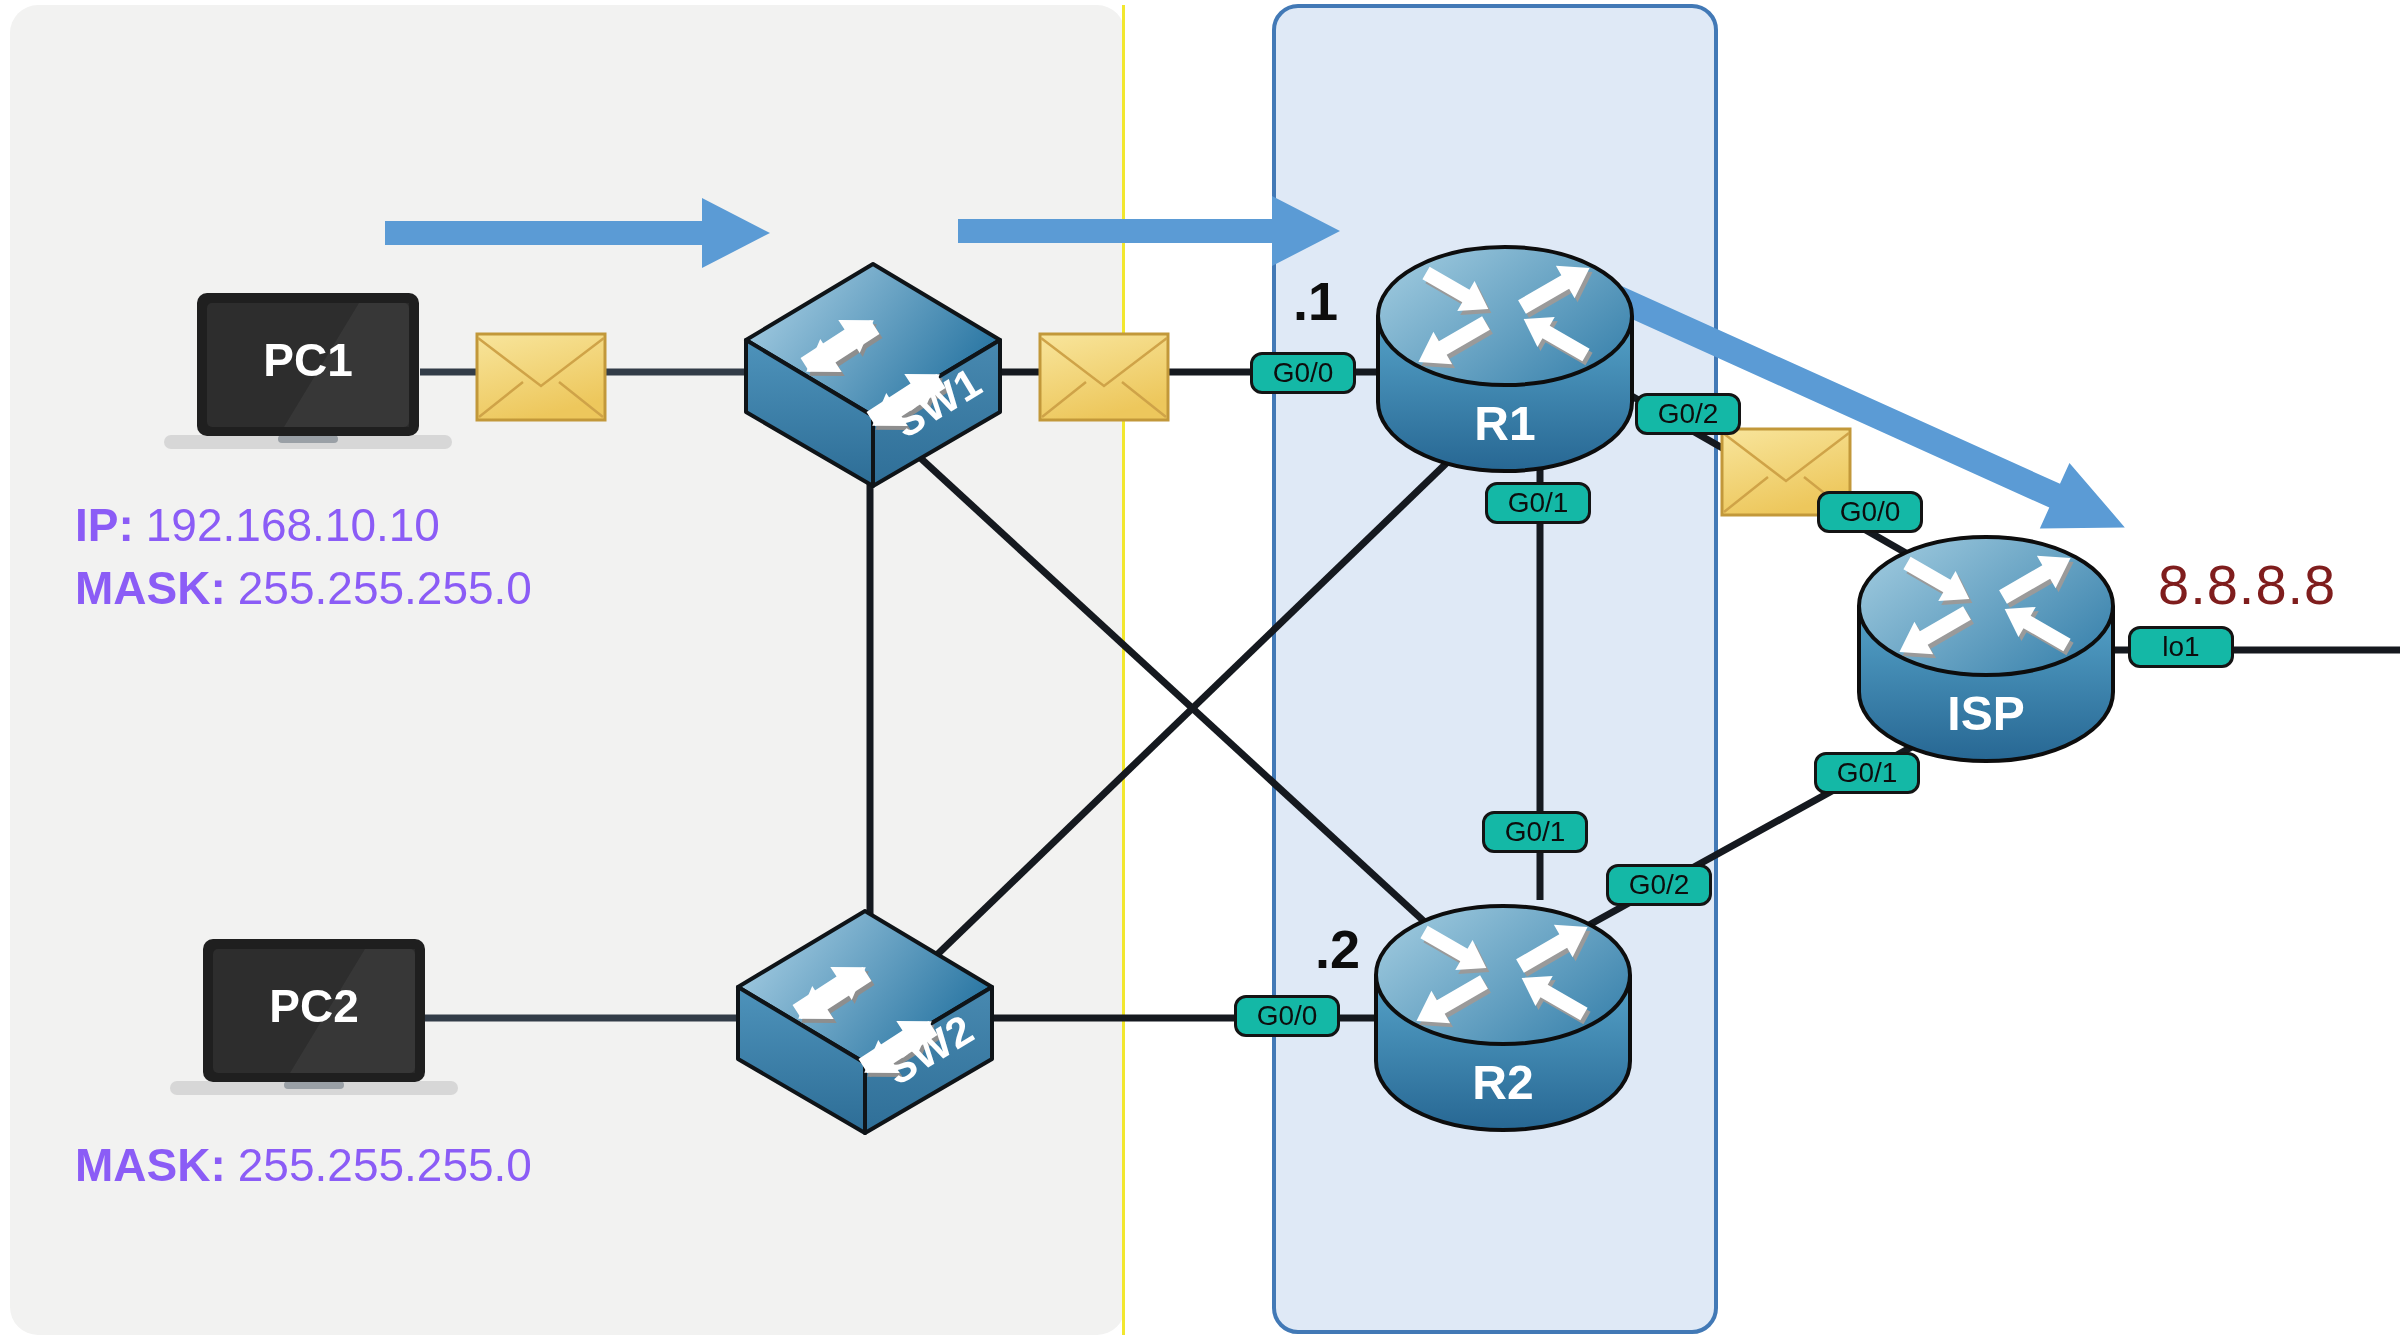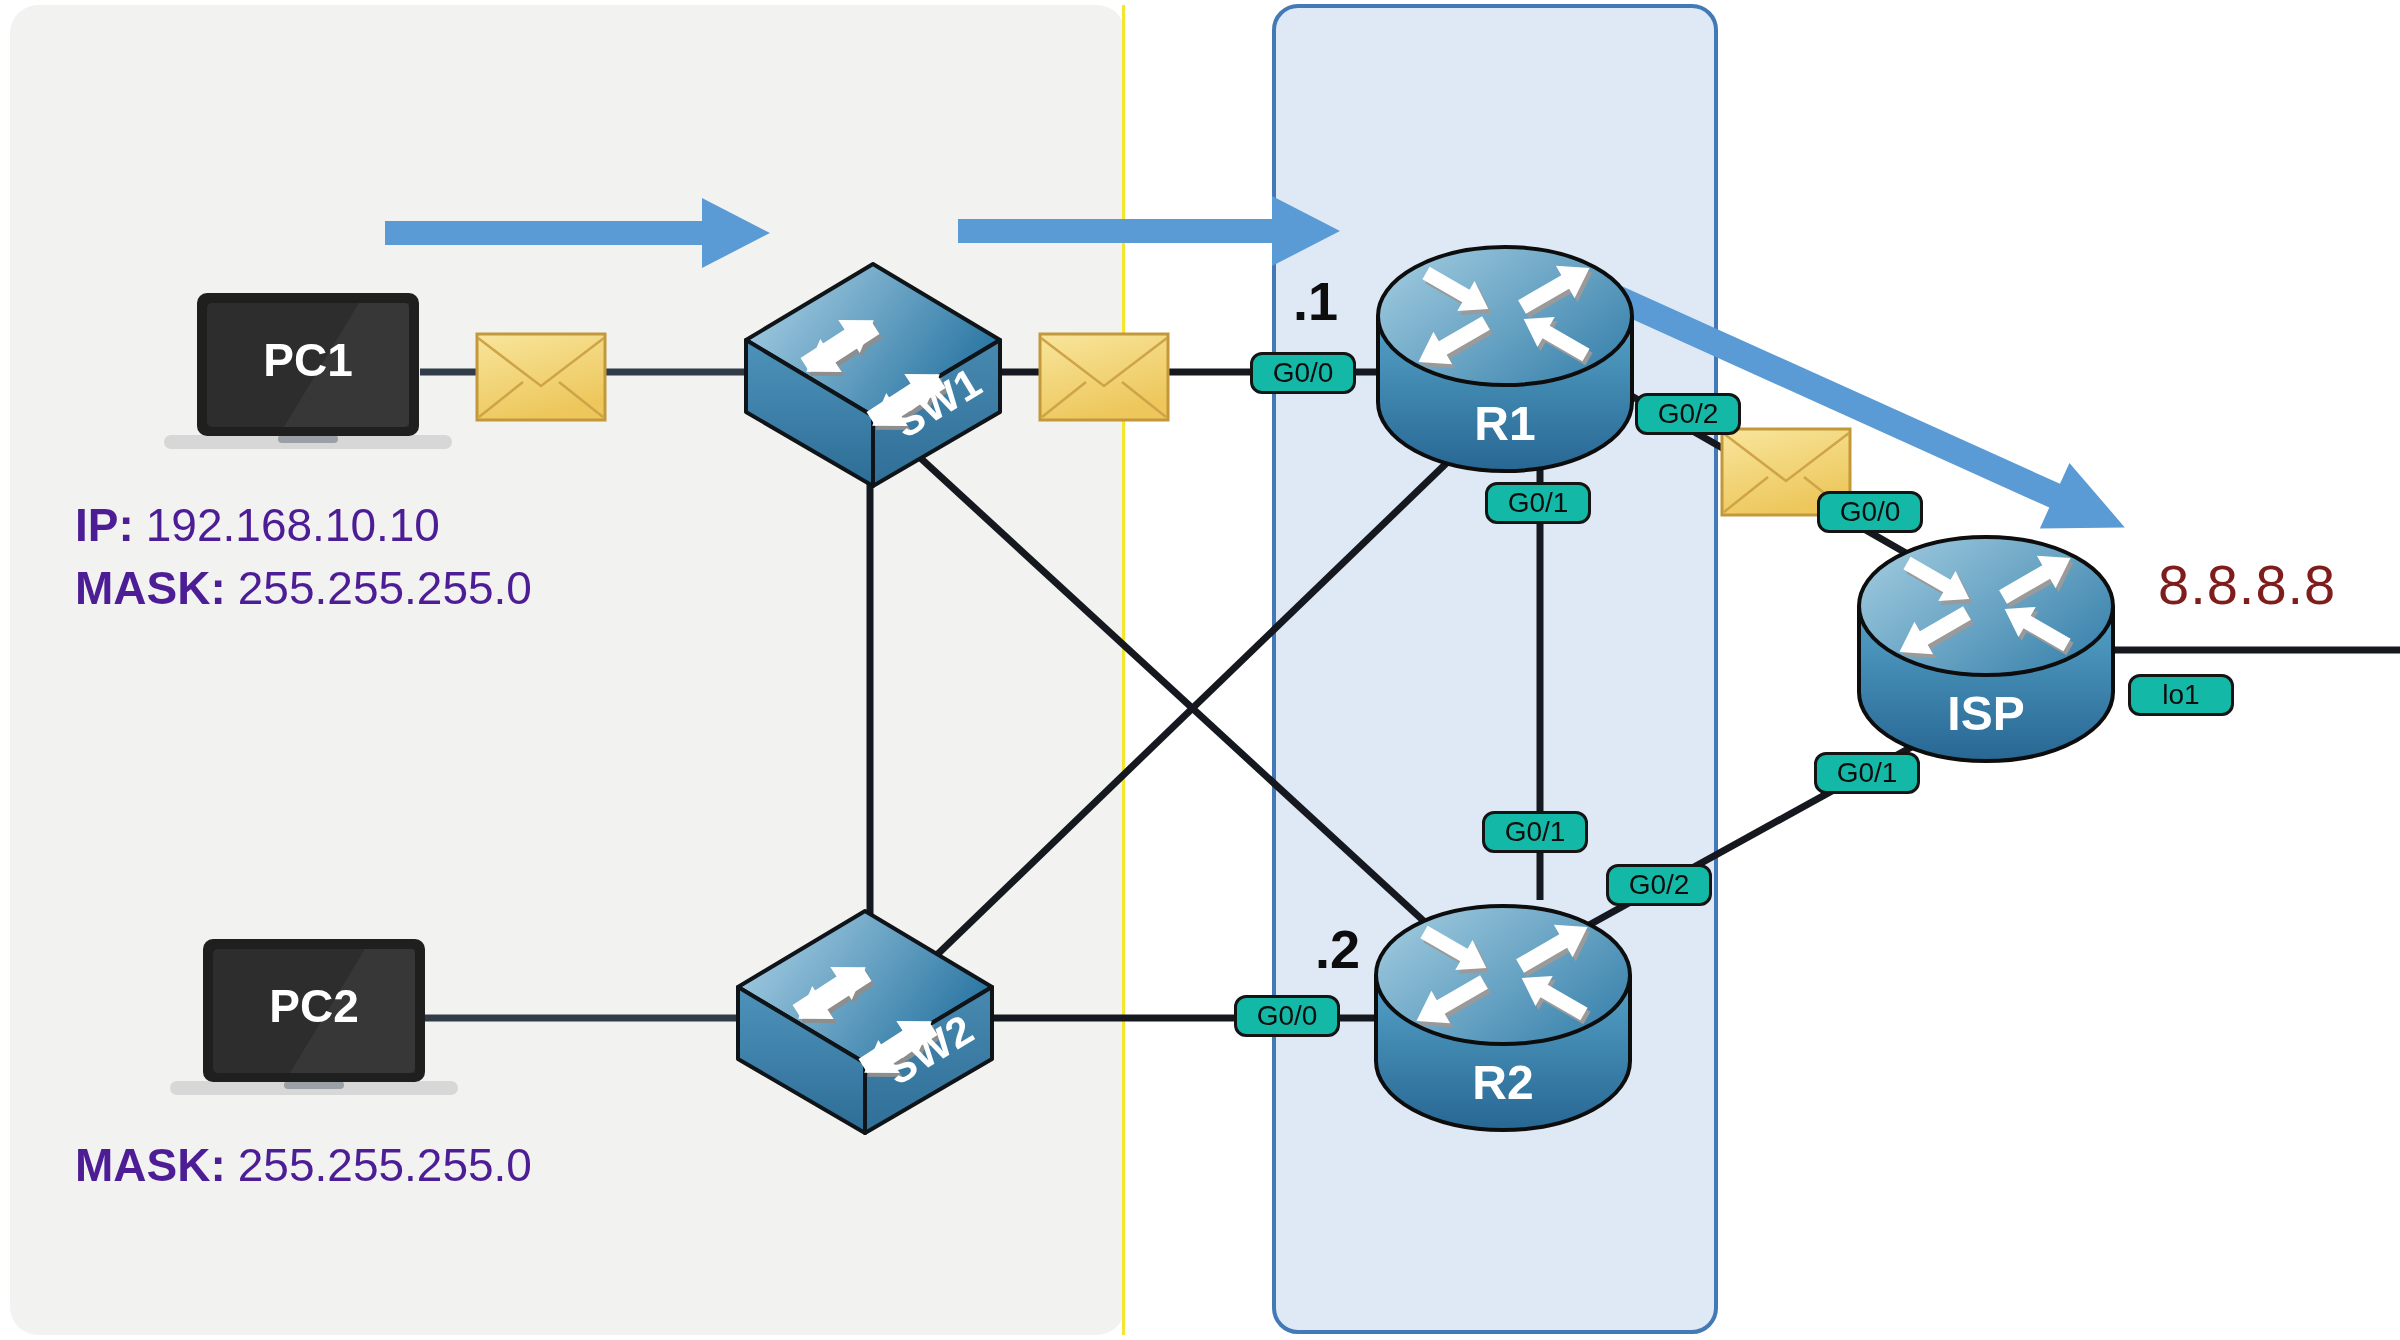--- a/index.html
+++ b/index.html
@@ -18,21 +18,21 @@
   .dev-label{position:absolute;color:#ffffff;font-weight:bold;text-align:center;}
   .pc-label{left:33px;width:222px;top:40px;font-size:46px;}
   .sw-label{left:110px;width:170px;top:118px;font-size:42px;transform:rotate(-31deg);letter-spacing:1px;}
   .rt-label{left:0;width:100%;top:153px;font-size:48px;}
 
   .pill{position:absolute;min-width:106px;height:42px;padding:0 8px;background:#14b8a6;border:3px solid #141414;border-radius:12px;display:flex;align-items:center;justify-content:center;font-size:28px;color:#0d0d0d;z-index:5;box-sizing:border-box;}
 
   .dot-label{position:absolute;width:100px;text-align:right;font-size:54px;font-weight:bold;color:#0d0d0d;z-index:5;}
   .ext-ip{position:absolute;font-size:56px;color:#7f1d1d;letter-spacing:1px;z-index:5;}
 
-  .info{position:absolute;font-size:46px;color:#4c1d95;line-height:136%;z-index:5;white-space:nowrap;}
+  .info{position:absolute;font-size:46px;color:#8b5cf6;line-height:136%;z-index:5;white-space:nowrap;}
   .info b{margin-right:12px;}
 </style>
 </head>
 <body>
 
 <svg width="0" height="0" style="position:absolute">
   <defs>
     <polygon id="fat-arrow" points="0,-10 64,-10 64,-24 100,0 64,24 64,10 0,10"></polygon>
     <linearGradient id="swTop" x1="0" y1="0" x2="1" y2="0.45">
       <stop offset="0" stop-color="#b2d6e9"></stop>
@@ -236,21 +236,21 @@
 </div>
 
 <div class="pill" style="left:1250px;top:352px;">G0/0</div>
 <div class="pill" style="left:1485px;top:482px;">G0/1</div>
 <div class="pill" style="left:1635px;top:393px;">G0/2</div>
 <div class="pill" style="left:1482px;top:811px;">G0/1</div>
 <div class="pill" style="left:1606px;top:864px;">G0/2</div>
 <div class="pill" style="left:1234px;top:995px;">G0/0</div>
 <div class="pill" style="left:1817px;top:491px;">G0/0</div>
 <div class="pill" style="left:1814px;top:752px;">G0/1</div>
-<div class="pill" style="left:2128px;top:626px;margin-top:48px;">lo1</div>
+<div class="pill" style="left:2128px;top:626px;">lo1</div>
 
 <div class="dot-label" style="left:1238px;top:270px;">.1</div>
 <div class="dot-label" style="left:1260px;top:918px;">.2</div>
 
 <div class="ext-ip" style="left:2158px;top:552px;">8.8.8.8</div>
 
 <div class="info" style="left:75px;top:494px;">
   <div><b>IP:</b><span>192.168.10.10</span></div>
   <div><b>MASK:</b><span>255.255.255.0</span></div>
 </div>

